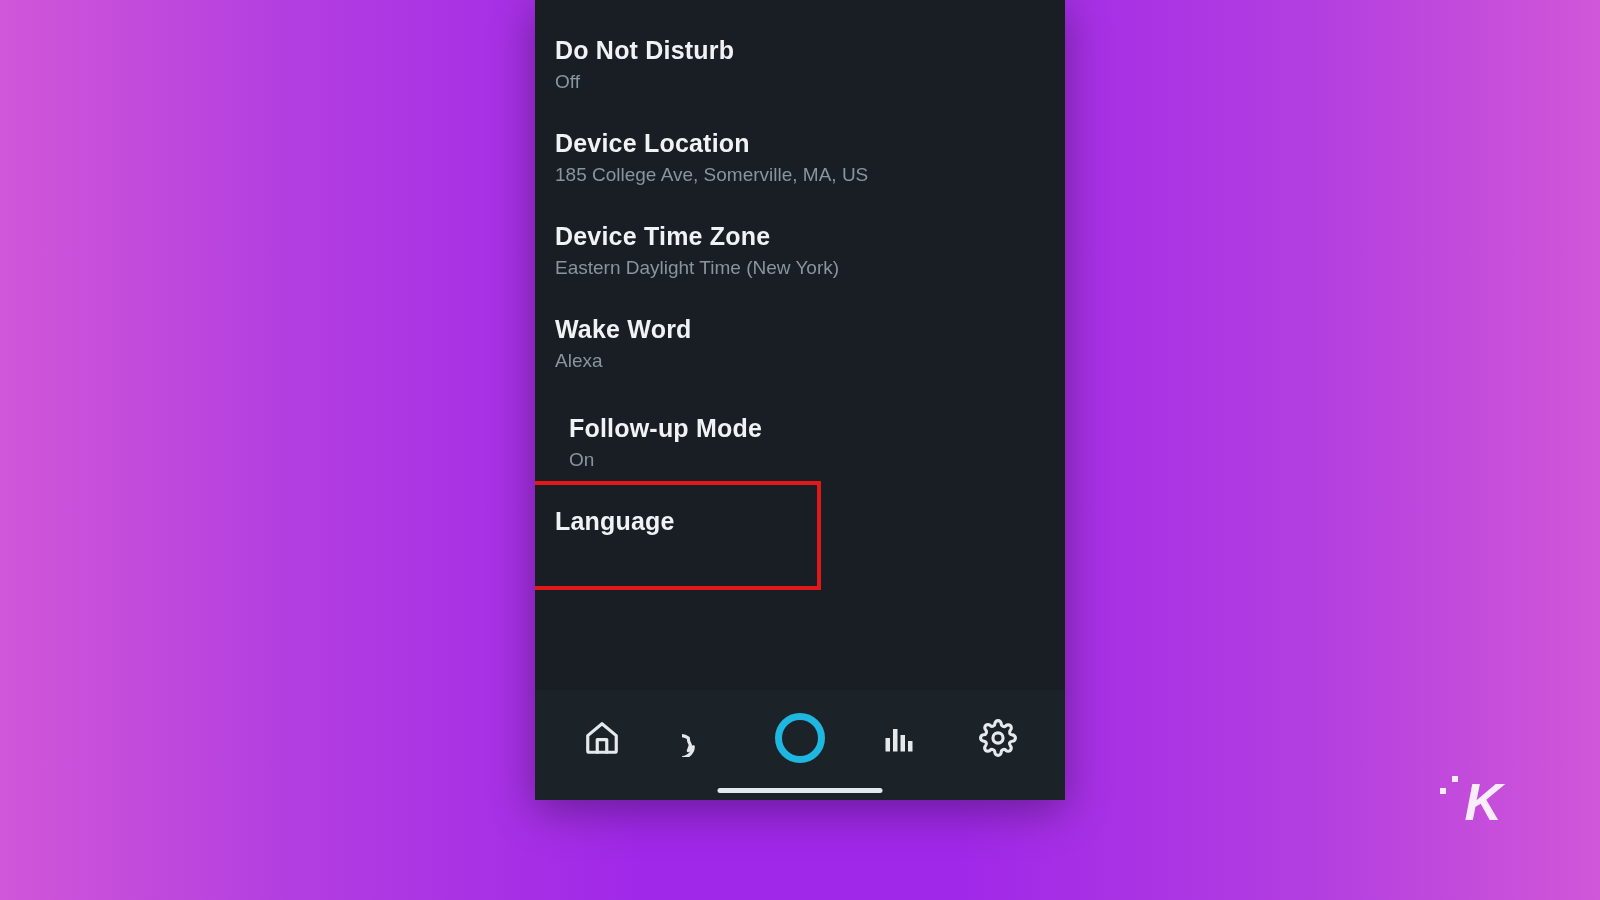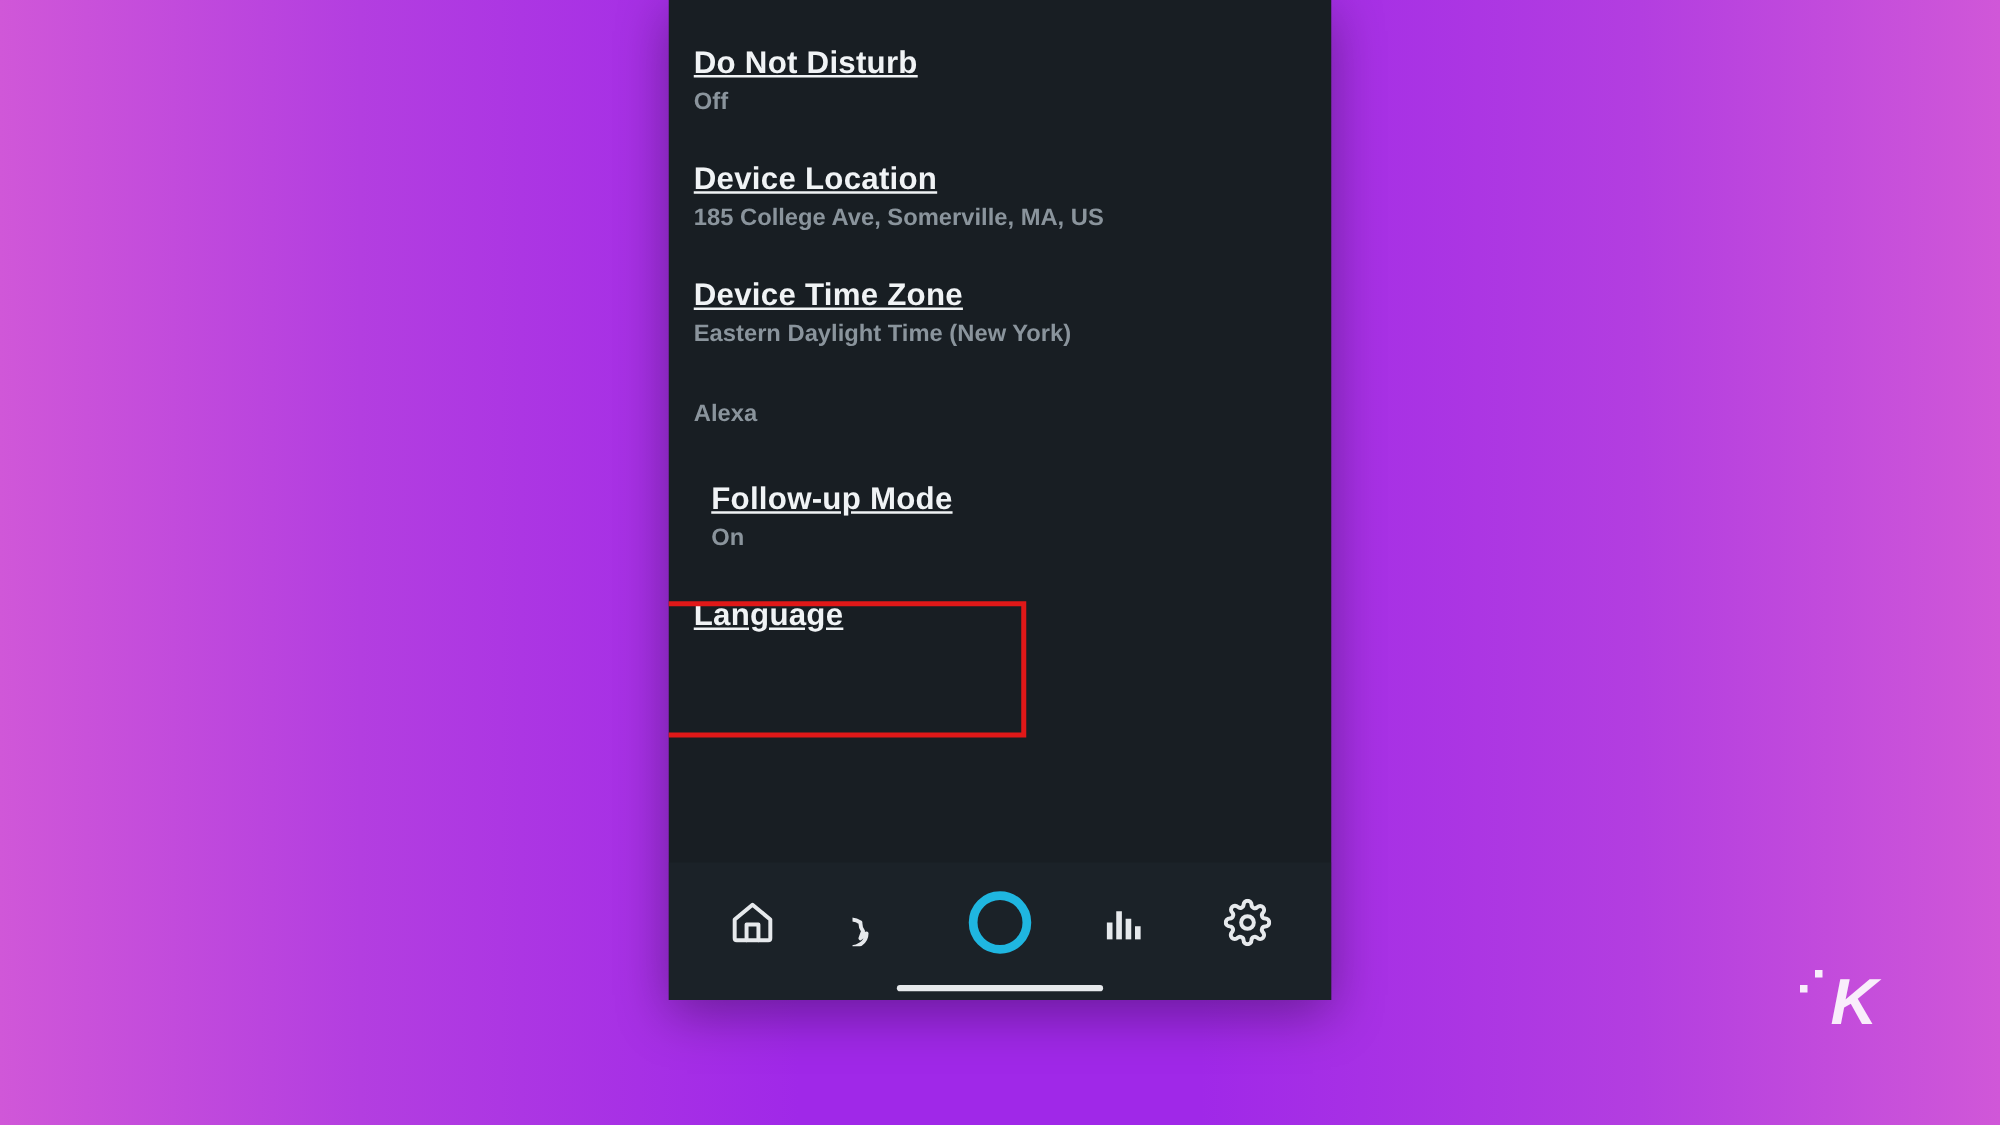--- a/index.html
+++ b/index.html
@@ -29,27 +29,26 @@
     }
     .row {
       padding: 18px 20px 18px 20px;
       position: relative;
     }
     .row-title {
       color: #f0f3f5;
       font-size: 25px;
       font-weight: 700;
       letter-spacing: 0.2px;
-      text-decoration: underline;
     }
     .row-sub {
       color: #8a949c;
       font-size: 19px;
       margin-top: 6px;
-      font-weight: 700;
+      font-weight: 400;
     }
     .highlight-box {
       position: absolute;
       border: 4px solid #e01818;
       pointer-events: none;
     }
     .bottom-nav {
       height: 110px;
       background: #1b2228;
       display: flex;
@@ -118,20 +117,21 @@
       <div class="row-title">Device Location</div>
       <div class="row-sub">185 College Ave, Somerville, MA, US</div>
     </div>
 
     <div class="row">
       <div class="row-title">Device Time Zone</div>
       <div class="row-sub">Eastern Daylight Time (New York)</div>
     </div>
 
     <div class="row">
+      <div class="row-title">Wake Word</div>
       <div class="row-sub">Alexa</div>
     </div>
 
     <div class="row" id="followup-row" style="margin-top:6px;margin-left:14px;">
       <div class="row-title">Follow-up Mode</div>
       <div class="row-sub">On</div>
     </div>
 
     <div class="row" style="padding-bottom:0;padding-left:20px;">
       <div class="row-title">Language</div>

